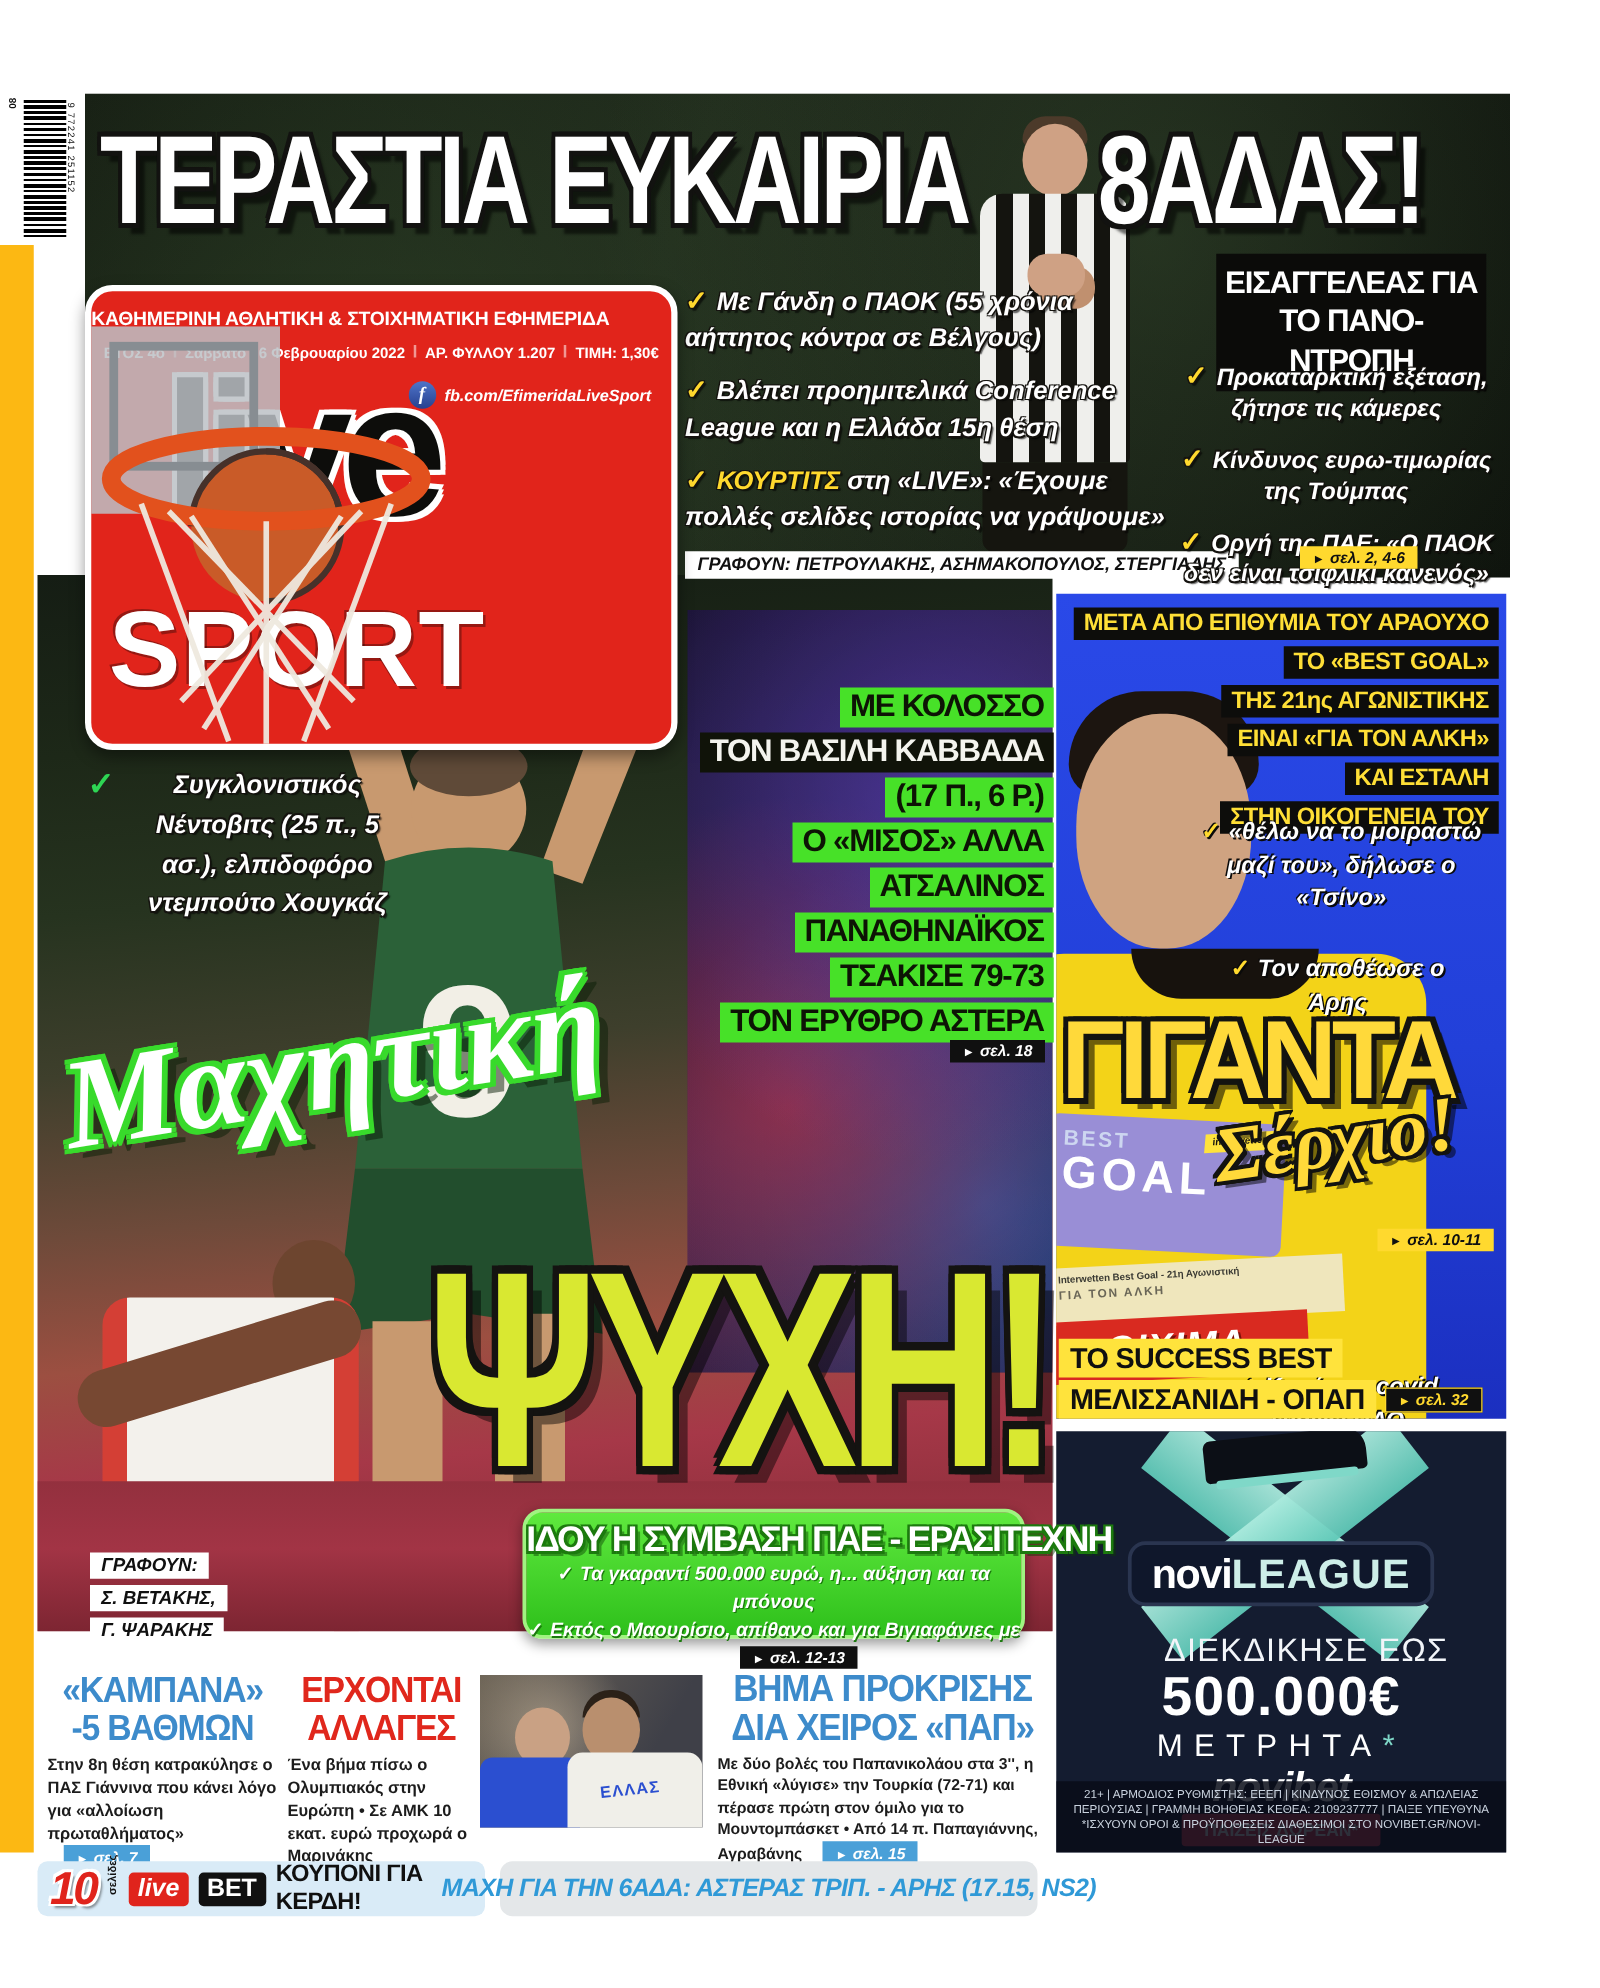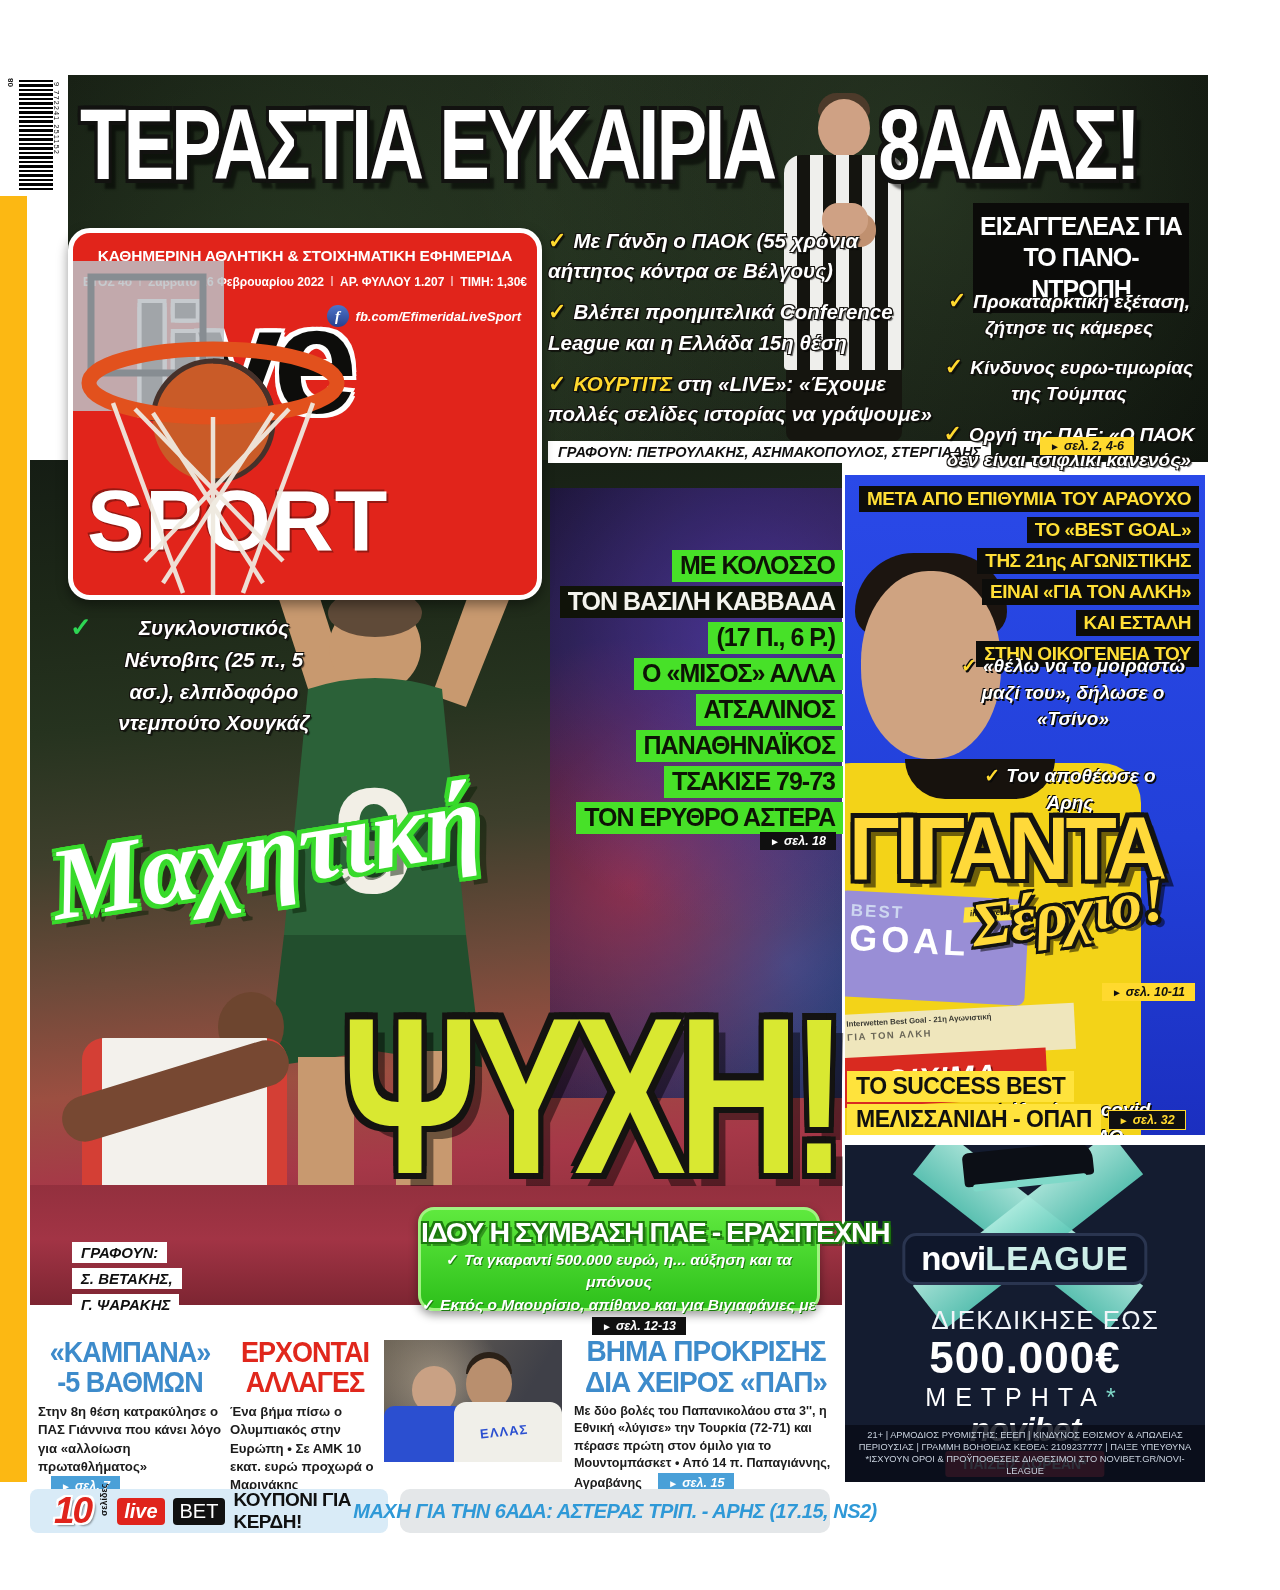--- a/index.html
+++ b/index.html
@@ -53,21 +53,21 @@
     font-size:12.5px; padding:2px 10px; white-space:nowrap; }
   .pgref .arr { font-style:normal; font-size:10px; margin-right:4px; }
   .pgref.yellow { background:#ffd92e; color:#101010; }
   .pgref.blue { background:#4aa0d8; color:#fff;margin-left:13px; }
   .pgref.red { background:#e0271c; color:#fff; }
   .pgref.black-yellow { background:#101010; color:#ffd92e; border:1px solid #ffd92e; }
 
   
   .masthead { left:68px; top:228px; width:474px; height:372px; background:#e1241b; border:5px solid #fff;
     border-radius:22px; box-shadow:0 5px 12px rgba(0,0,0,.4); z-index:4; overflow:hidden; }
-  .mh-tagline { position:absolute; left:0; top:14px; width:100%; text-align:center; color:#fff; font-weight:900; font-size:15.5px; letter-spacing:-0.2px; }
+  .mh-tagline { position:absolute; left:0; top:14px; width:100%; text-align:left; color:#fff; font-weight:900; font-size:15.5px; letter-spacing:-0.2px; }
   .mh-issue { position:absolute; left:0; top:42px; width:100%; text-align:center; color:#fff; font-weight:700; font-size:12px; }
   .mh-issue .sep { display:inline-block; width:2px; height:10px; background:#ffffff88; margin:0 7px; }
   .mh-fb { position:absolute; right:16px; top:72px; display:flex; align-items:center; gap:7px; color:#fff; font-style:italic; font-weight:700; font-size:13px; }
   .fb-circle { width:22px; height:22px; border-radius:50%; background:linear-gradient(180deg,#4e74c9,#27408f); color:#fff;
     font-family:"Liberation Serif",serif; font-weight:bold; font-style:italic; text-align:center; line-height:22px; font-size:15px; }
   .mh-live { position:absolute; left:58px; top:40px; font-size:152px; font-weight:900; letter-spacing:-9px; color:#0d0d0b; z-index:1; }
   .mh-sport { position:absolute; left:14px; top:238px; font-size:86px; font-weight:900; letter-spacing:1px; color:#fff; z-index:1;
     text-shadow:-2px -2px 0 #00000055,2px 2px 0 #00000055; }
   .mh-hoop { position:absolute; left:-22px; top:28px; z-index:2; }
 
@@ -133,26 +133,26 @@
       linear-gradient(120deg,#6f6658,#3f4048 70%); }
   .nt-h1 { position:absolute; left:28px; top:26px; width:44px; height:48px; border-radius:50%; background:#c9a184; }
   .nt-h2 { position:absolute; left:82px; top:18px; width:46px; height:52px; border-radius:50%; background:#b98f6e; }
   .nt-hair2 { position:absolute; left:82px; top:12px; width:46px; height:22px; border-radius:23px 23px 0 0; background:#2b2118; }
   .nt-j1 { position:absolute; left:0px; top:66px; width:80px; height:60px; background:#2b4fd0; border-radius:10px 10px 0 0; }
   .nt-j2 { position:absolute; left:70px; top:62px; width:108px; height:62px; background:#f0efe9; border-radius:12px 12px 0 0; }
   .nt-team { position:absolute; left:96px; top:84px; color:#2b4fd0; font-weight:900; font-size:13px; transform:rotate(-6deg); letter-spacing:1px; }
 
   
   .bbar-left { left:30px; top:1489px; width:358px; height:44px; background:#d9ebf7; border-radius:8px;
-    display:flex; align-items:center; gap:8px; padding:0 24px; z-index:5; }
+    display:flex; align-items:center; gap:8px; padding:0 10px; z-index:5; }
   .bb-count { color:#e0241c; font-weight:900; font-style:italic; font-size:37px; letter-spacing:-2px;
     text-shadow:-2px -2px 0 #fff,2px -2px 0 #fff,-2px 2px 0 #fff,2px 2px 0 #fff,3px 3px 2px rgba(0,0,0,.4); }
   .bb-pages { font-size:9px; font-weight:700; color:#111; transform:rotate(-90deg); width:10px; }
   .bb-live { background:#e0241c; color:#fff; font-weight:900; font-style:italic; font-size:20px; padding:2px 7px; border-radius:4px; }
-  .bb-bet { background:#111; color:#fff; font-weight:400; font-size:20px; padding:2px 7px; border-radius:4px; }
+  .bb-bet { background:#111; color:#fff; font-weight:700; font-size:20px; padding:2px 7px; border-radius:4px; }
   .bb-coupon { font-weight:900; font-size:19px; color:#101010; letter-spacing:-0.5px; }
   .bbar-right { left:400px; top:1489px; width:430px; height:44px; background:#e4e7e9; border-radius:10px;
     display:flex; align-items:center; justify-content:center; color:#2f99d7; font-weight:900; font-style:italic;
     font-size:20px; letter-spacing:-0.5px; z-index:5; white-space:nowrap; }
 
   
   .aek-box { left:845px; top:475px; width:360px; height:660px; overflow:hidden; z-index:4;
     background:linear-gradient(180deg,#2a49e8 0%,#2240d9 55%,#1b2fc0 100%); }
   .aek-hair { position:absolute; left:10px; top:78px; width:152px; height:84px; border-radius:70px 70px 30px 30px; background:#1c1510; }
   .aek-head { position:absolute; left:16px; top:96px; width:140px; height:188px; border-radius:48%; background:#cfa381; }

